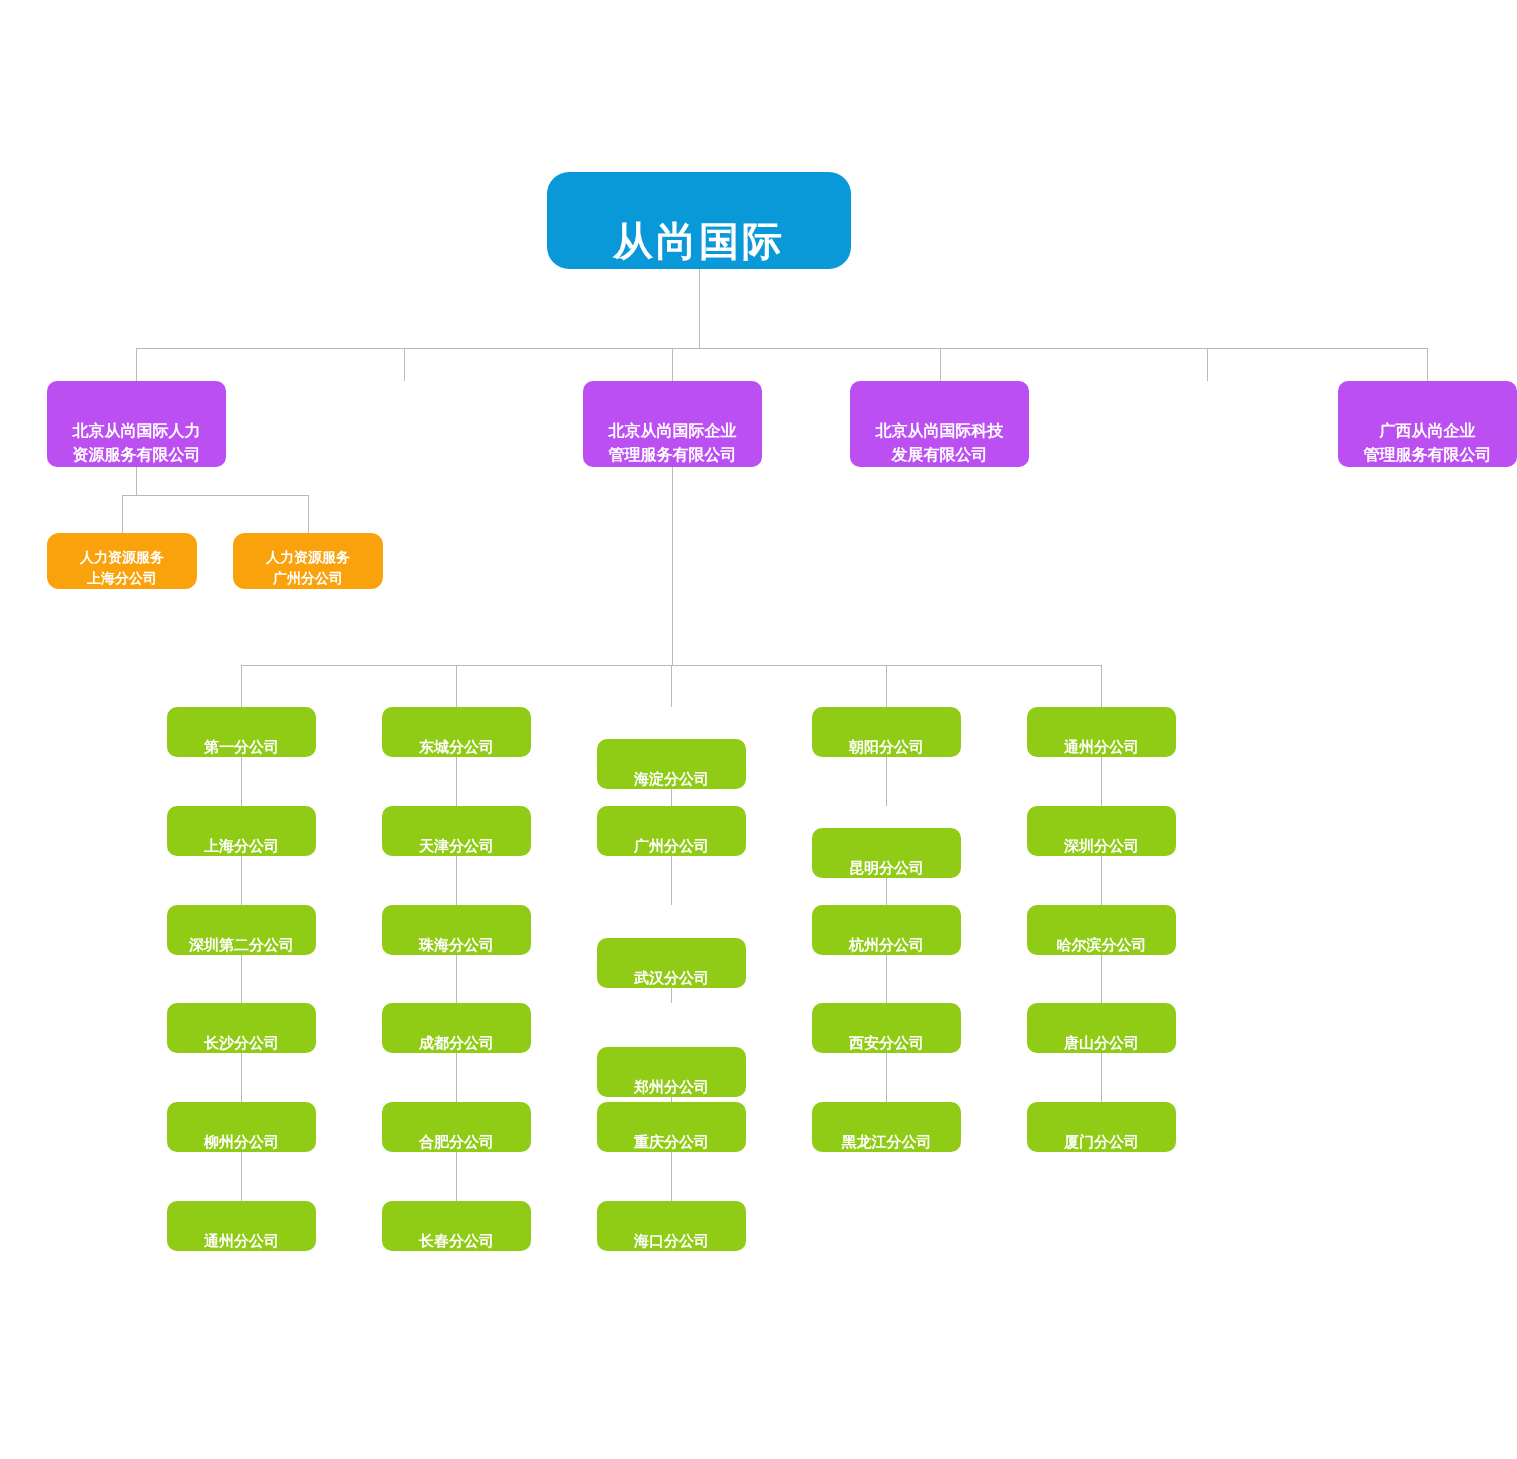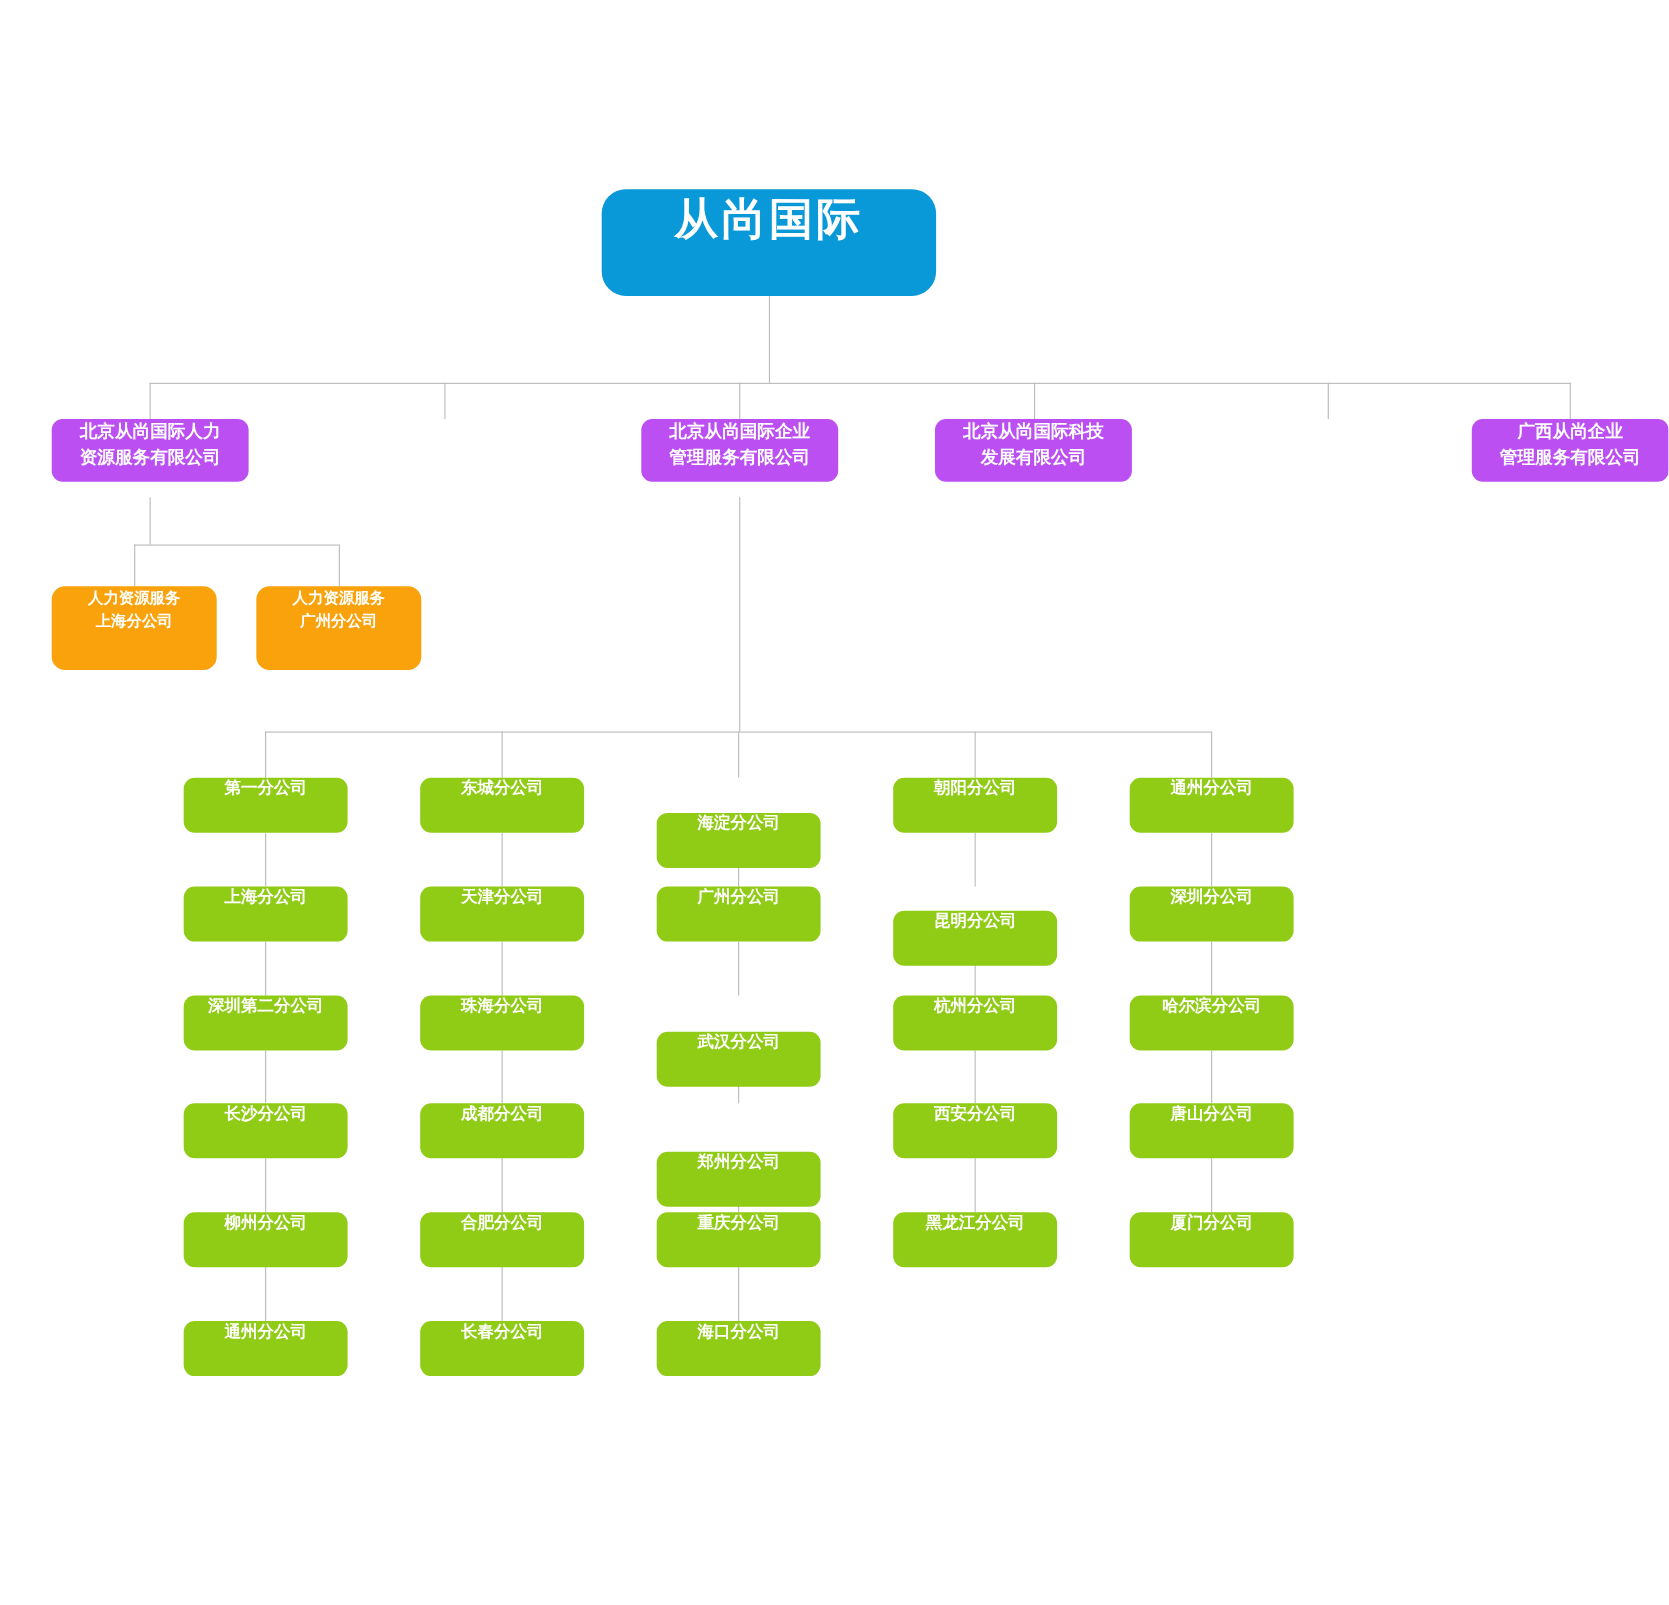--- a/index.html
+++ b/index.html
@@ -8,28 +8,28 @@
     width:1517px;height:1459px;
     background:#ffffff;
     font-family:"Liberation Sans","DejaVu Sans",sans-serif;
     overflow:hidden;
   }
   .ln{position:absolute;background:#b9b9b9;}
   .v{width:1px;}
   .h{height:1px;}
   .node{
     position:absolute;
-    display:flex;align-items:flex-start;justify-content:center;
+    display:flex;align-items:flex-end;justify-content:center;
     color:#ffffff;font-weight:bold;text-align:center;
     border-radius:10px;box-sizing:border-box;
   }
   .lbl{white-space:pre-line;}
   .root{width:304px;height:97px;background:#0999d8;border-radius:22px;font-size:40px;letter-spacing:3px;}
-  .sub{width:179px;height:57px;background:#bb4ff2;font-size:16px;line-height:24px;}
-  .hrb{width:150px;height:76px;background:#f9a20c;border-radius:12px;font-size:14px;line-height:21px;}
+  .sub{width:179px;height:86px;background:#bb4ff2;font-size:16px;line-height:24px;}
+  .hrb{width:150px;height:56px;background:#f9a20c;border-radius:12px;font-size:14px;line-height:21px;}
   .city{width:149px;height:50px;background:#90cb16;font-size:15px;}
 </style>
 </head>
 <body>
 
 <div id="canvas">
 
   <i class="ln v" style="left:699px;top:269px;height:79px"></i>
   <i class="ln h" style="left:136px;top:348px;width:1292px"></i>
   <i class="ln v" style="left:136px;top:348px;height:33px"></i>

